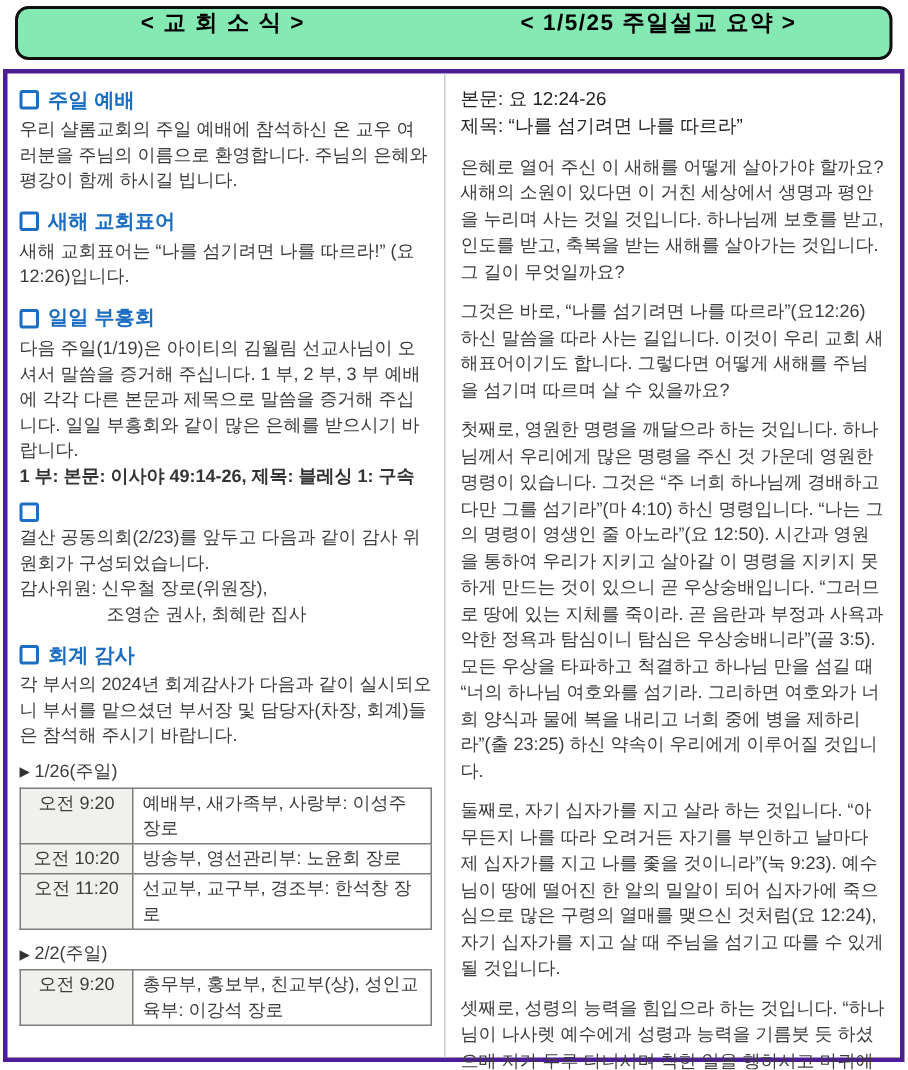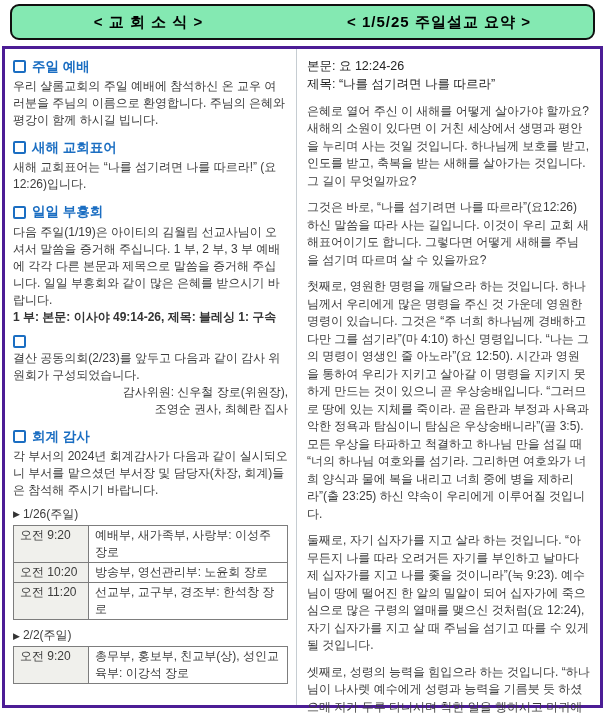--- a/index.html
+++ b/index.html
@@ -10,21 +10,21 @@
     overflow:hidden;
     color:#3c3c3c;
   }
   .header-bar{
     margin:4px 10px 0 10px;
     height:32px;
     background:#84e9b2;
     border:2px solid #101010;
     border-radius:9px;
     display:flex;
-    align-items:center;
+    align-items:flex-start;
     font-weight:bold;
     font-size:15px;
     color:#000;
   }
   .header-half{flex:1;text-align:center;letter-spacing:1px;}
   .header-half.left{flex:0 0 47%;}
   .header-half.right{flex:1;}
   .content{
     margin:6px 2px 2px 2px;
     height:662px;
@@ -76,24 +76,25 @@
     font-size:12px;
     color:#3c3c3c;
   }
   table.audit td{
     border:1px solid #7d7d7d;
     padding:1px 6px;
     vertical-align:top;
   }
   td.time{
     background:#f0f0ec;
+    text-align:center;
     width:62px;
     white-space:nowrap;
   }
-  .plain-line{margin:0;text-align:right;}
+  .plain-line{margin:0;}
   .sermon-head{font-weight:normal;color:#242424;font-size:12.5px;}
   .right-col p.para{margin:0 0 0 0;padding-top:9px;}
   .right-col p.para:first-of-type{padding-top:9px;}
 </style>
 </head>
 <body>
 
 <div>
 
   <div class="header-bar">

